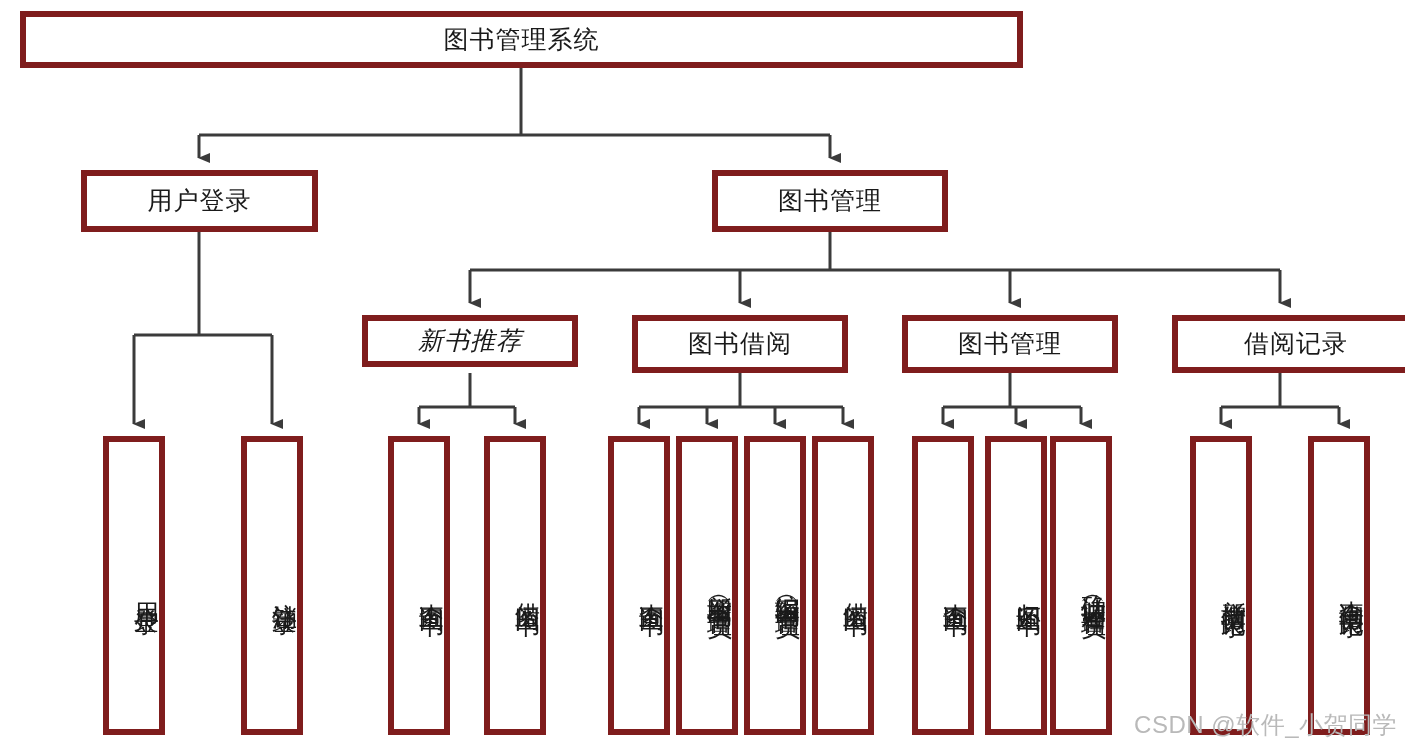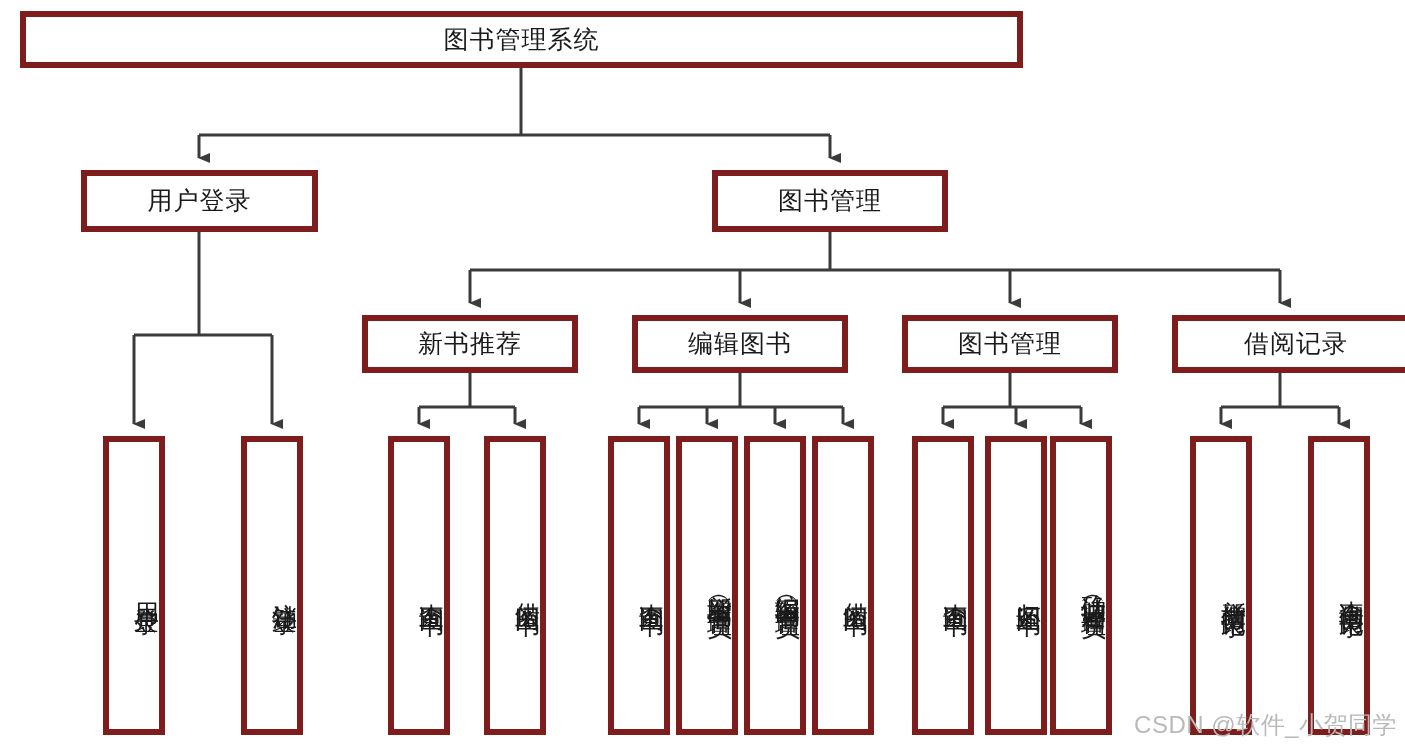--- a/index.html
+++ b/index.html
@@ -125,25 +125,25 @@
     <span>图书管理系统</span>
   </div>
 
   <div class="node horiz" id="node-l2-0" style="left: 81px; top: 170px; width: 237px; height: 62px;">
     <span>用户登录</span>
   </div>
   <div class="node horiz" id="node-l2-1" style="left: 712px; top: 170px; width: 236px; height: 62px;">
     <span>图书管理</span>
   </div>
 
-  <div class="node horiz" id="node-l3-0" style="left: 362px; top: 315px; width: 216px; height: 58px;">
+  <div class="node horiz" id="node-l3-0" style="left: 362px; top: 315px; width: 216px; height: 52px; font-style: italic;">
     <span>新书推荐</span>
   </div>
   <div class="node horiz" id="node-l3-1" style="left: 632px; top: 315px; width: 216px; height: 58px;">
-    <span>编辑图书</span>
+    <span>图书借阅</span>
   </div>
   <div class="node horiz" id="node-l3-2" style="left: 902px; top: 315px; width: 216px; height: 58px;">
     <span>图书管理</span>
   </div>
   <div class="node horiz" id="node-l3-3" style="left: 1172px; top: 315px; width: 248px; height: 58px;">
     <span>借阅记录</span>
   </div>
 
   <div class="node vert" id="node-leaf-0" style="left: 103px; top: 436px; width: 62px; height: 299px;">
     <span class="vlabel">用户登录</span>

